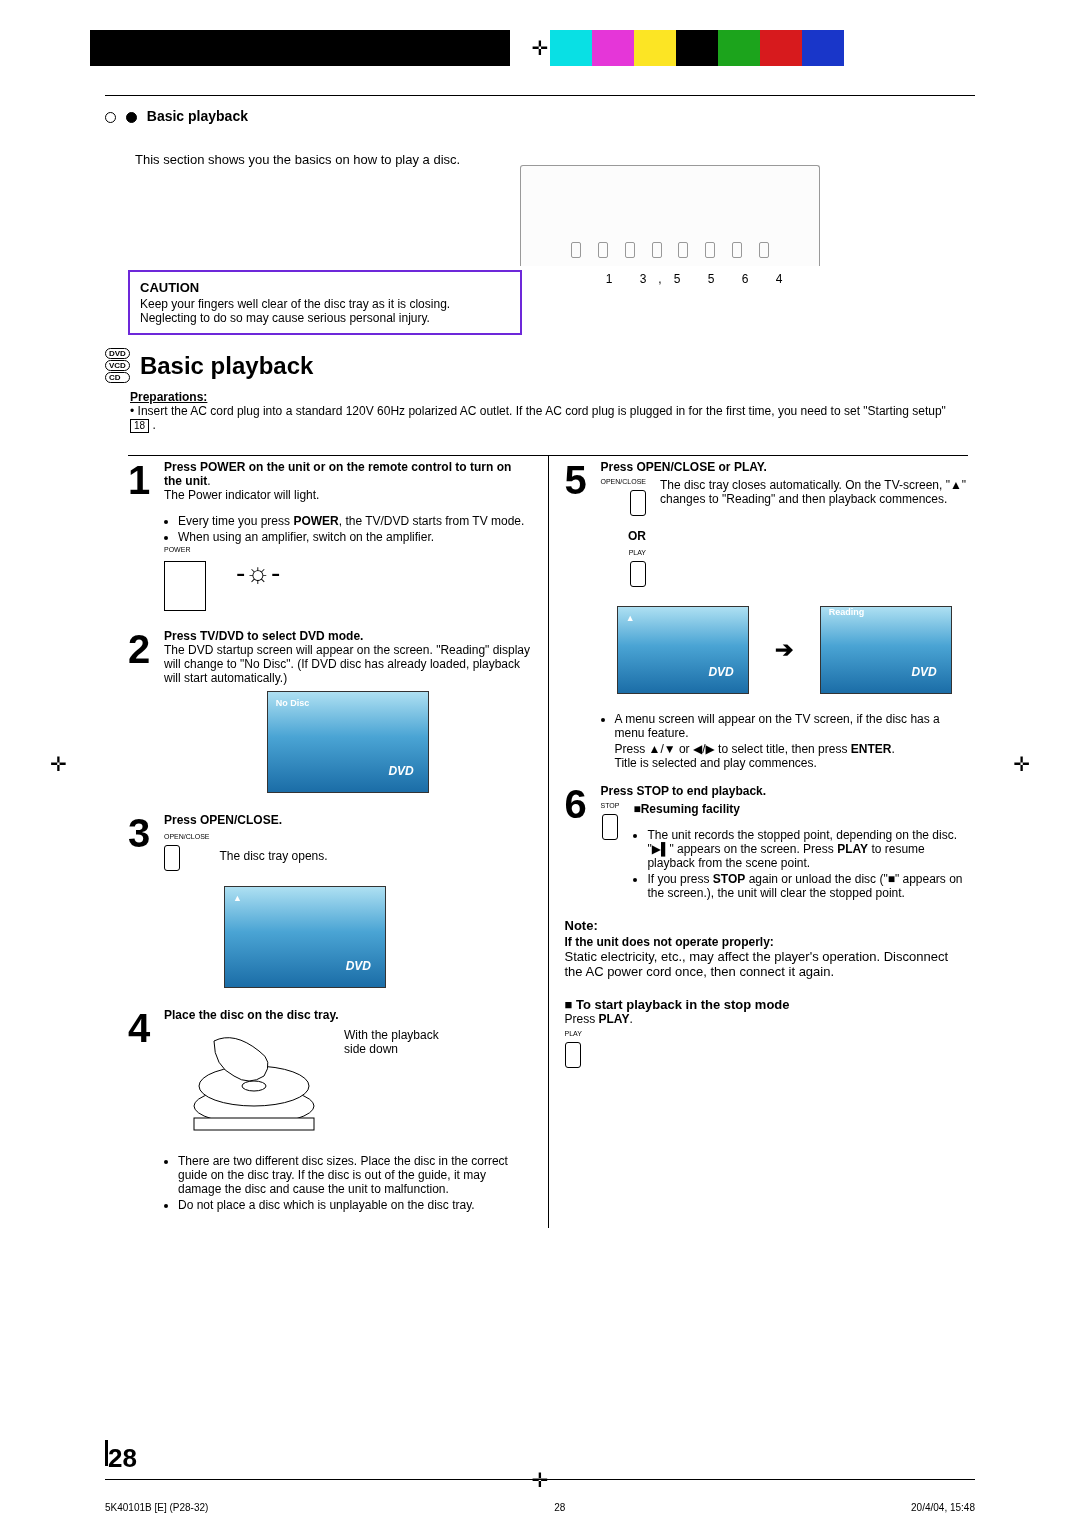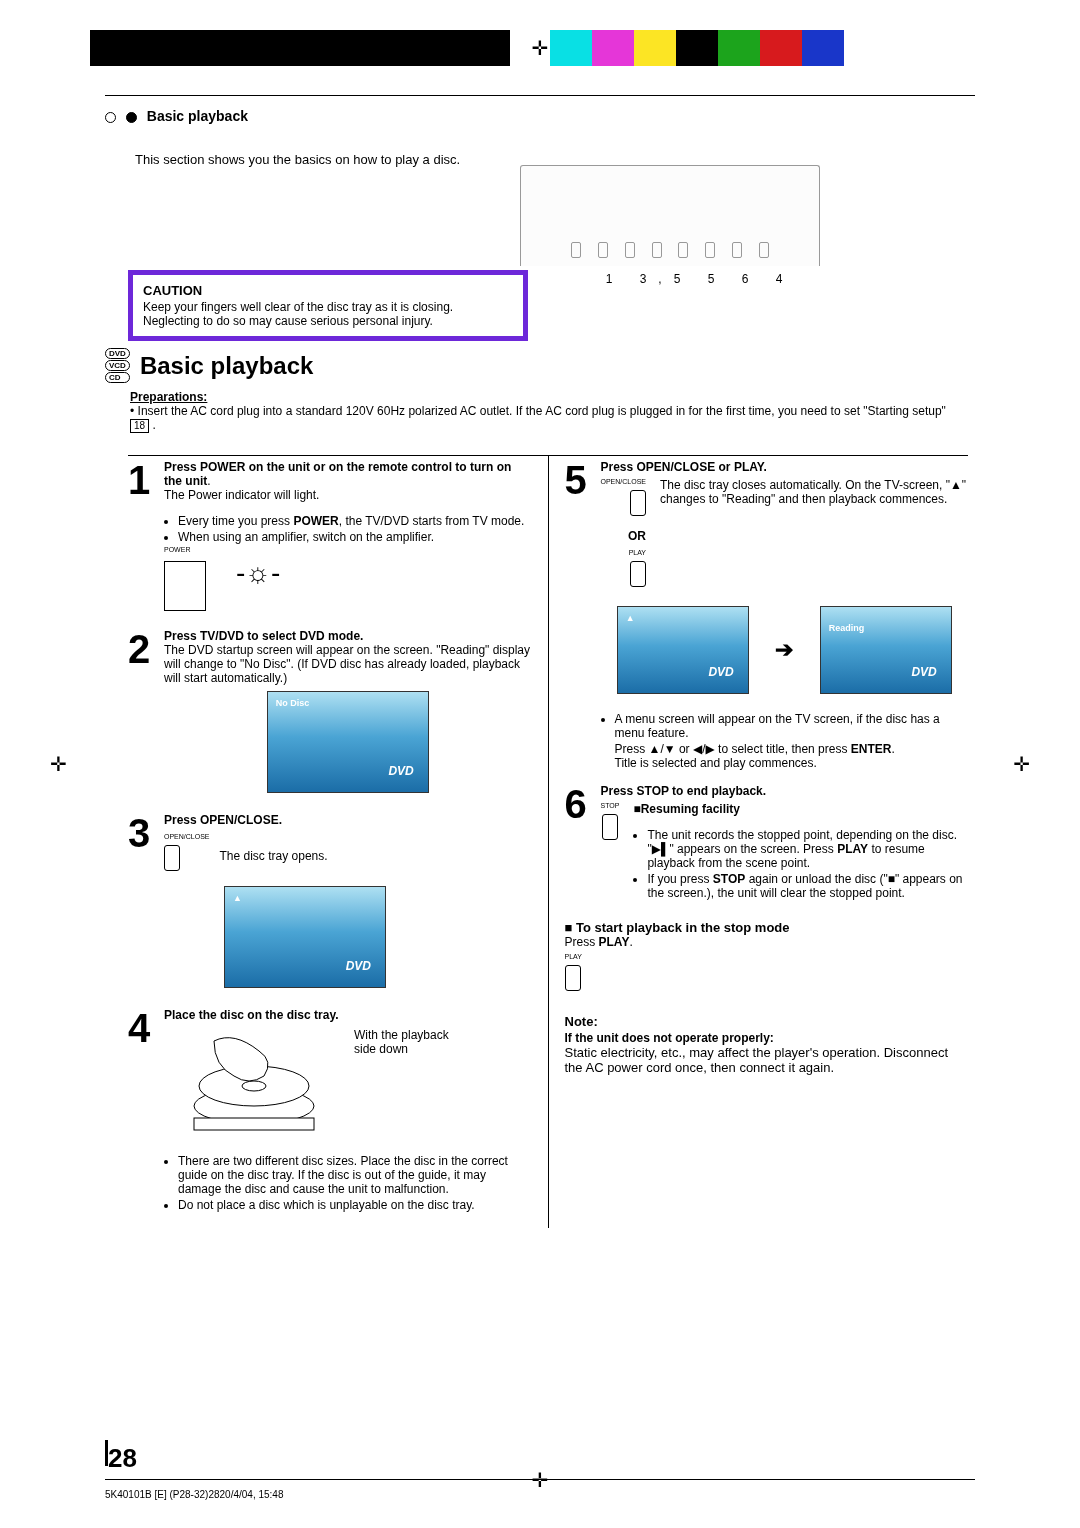--- a/index.html
+++ b/index.html
@@ -10,21 +10,21 @@
   .reg-top{top:36px;} .reg-bottom{bottom:36px;}
   .reg-left,.reg-right{position:absolute;top:50%;transform:translateY(-50%);font-size:20px;}
   .reg-left{left:50px;} .reg-right{right:50px;}
   .hairline{position:absolute;left:105px;right:105px;height:0;border-top:0.5px solid #000;top:95px;}
   .header-strip{position:absolute;top:108px;left:105px;right:105px;font-weight:bold;font-size:14px;}
   .dot{display:inline-block;border:1px solid #000;border-radius:50%;vertical-align:middle;margin-right:6px;}
   .dot-open{background:#fff;}
   .title-block{position:absolute;top:150px;left:105px;}
   .title-block h1{margin:0;font-family:"Times New Roman",serif;font-style:italic;font-weight:bold;font-size:42px;}
   .title-block p{margin:2px 0 0 30px;font-size:13px;max-width:400px;}
-  .caution-box{position:absolute;top:270px;left:128px;width:370px;border:5px solid #6d28d9;padding:8px 10px;font-size:12px;}
+  .caution-box{position:absolute;top:270px;left:128px;width:370px;border:2px solid #6d28d9;padding:8px 10px;font-size:12px;}
   .caution-box b{display:block;font-size:13px;margin-bottom:2px;}
   .device-fig{position:absolute;top:165px;left:520px;width:300px;}
   .device-body{border:1.5px solid #999;border-bottom:none;height:100px;background:#fcfcfc;position:relative;border-radius:3px 3px 0 0;}
   .device-btns{position:absolute;bottom:8px;left:50px;right:50px;display:flex;justify-content:space-between;}
   .device-btns span{width:8px;height:14px;border:1px solid #999;border-radius:2px;}
   .device-callouts{margin-top:6px;font-size:12px;text-align:center;letter-spacing:12px;padding-left:60px;}
   .section-hdr{position:absolute;top:348px;left:105px;font-size:24px;font-weight:bold;display:flex;align-items:center;gap:10px;}
   .disc-icons{display:inline-flex;flex-direction:column;gap:1px;}
   .disc-icons span{font-size:8px;border:1px solid #000;border-radius:6px;padding:0 3px;line-height:9px;font-weight:bold;}
   .prep{position:absolute;top:390px;left:130px;right:115px;font-size:12px;}
@@ -48,21 +48,21 @@
   .arrow-right{font-size:22px;font-weight:bold;}
   .pill-row{display:flex;gap:24px;align-items:flex-start;margin-top:4px;}
   .indicator-box{display:inline-block;width:40px;height:48px;border:1px solid #000;margin:4px 6px 4px 0;}
   .hand-disc{width:180px;height:110px;border:0;margin:-2px 0 6px 0;position:relative;}
   .hand-disc svg{width:100%;height:100%;}
   .note-head{font-weight:bold;font-size:13px;margin:8px 0 2px 0;}
   .to-start{font-weight:bold;font-size:13px;margin-top:18px;}
   .sq{font-family:Arial;}
   .page-num{position:absolute;bottom:54px;left:108px;font-size:26px;font-weight:bold;}
   .page-num-rule{position:absolute;bottom:62px;left:105px;height:26px;width:3px;background:#000;}
-  .footer{position:absolute;bottom:28px;left:105px;right:105px;font-size:10px;display:flex;}
+  .footer{position:absolute;bottom:15px;left:105px;right:105px;font-size:10px;display:flex;justify-content:space-between;}
   .hairline-b{position:absolute;left:105px;right:105px;height:0;border-top:0.5px solid #000;bottom:48px;}
 </style>
 </head>
 <body>
 
 <div class="page">
 
   <div class="colorbar">
     <span class="sw" style="background:#000"></span>
       <span class="sw" style="background:#000"></span>
@@ -183,21 +183,21 @@
             <span class="sm-txt" style="top:6px;left:8px;">▲</span>
             <span class="dvd-logo">DVD</span>
           </div>
         </div>
       </div>
 
       <div class="step">
         <div class="big-num">4</div>
         <div class="step-body">
           <b>Place the disc on the disc tray.</b>
-          <div style="display:flex;gap:10px;align-items:flex-start;margin-top:6px;">
+          <div style="display:flex;align-items:flex-start;margin-top:6px;">
             <div class="hand-disc">
               <svg viewBox="0 0 180 110">
                 <ellipse cx="90" cy="80" rx="60" ry="18" fill="none" stroke="#000"></ellipse>
                 <ellipse cx="90" cy="60" rx="55" ry="20" fill="#fff" stroke="#000"></ellipse>
                 <ellipse cx="90" cy="60" rx="12" ry="5" fill="#fff" stroke="#000"></ellipse>
                 <path d="M50 15 Q70 5 95 25 Q110 35 100 50 Q85 60 70 50 Q50 40 50 15 Z" fill="#fff" stroke="#000"></path>
                 <rect x="30" y="92" width="120" height="12" fill="#fff" stroke="#000"></rect>
               </svg>
             </div>
             <div style="max-width:120px;">With the playback side down</div>
@@ -226,21 +226,21 @@
             </div>
             <div style="flex:1;">The disc tray closes automatically. On the TV-screen, "▲" changes to "Reading" and then playback commences.</div>
           </div>
           <div class="side-by-side" style="justify-content:center;">
             <div class="small-screen" style="width:130px;height:86px;">
               <span class="sm-txt" style="top:6px;left:8px;">▲</span>
               <span class="dvd-logo">DVD</span>
             </div>
             <span class="arrow-right">➔</span>
             <div class="small-screen" style="width:130px;height:86px;">
-              <span class="sm-txt" style="top:16px;left:8px;">Reading</span>
+              <span class="sm-txt" style="top:0;left:8px;">Reading</span>
               <span class="dvd-logo">DVD</span>
             </div>
           </div>
           <ul>
             <li>A menu screen will appear on the TV screen, if the disc has a menu feature.</li>
           </ul>
           <div style="margin-left:14px;">
             <span>Press ▲/▼ or ◀/▶ to select title, then press</span> <b>ENTER</b>.<br>
             <span>Title is selected and play commences.</span>
           </div>
@@ -260,32 +260,32 @@
               <b class="sq">■Resuming facility</b>
               <ul>
                 <li><span>The unit records the stopped point, depending on the disc. "▶▌" appears on the screen. Press</span> <b>PLAY</b> <span>to resume playback from the scene point.</span></li>
                 <li><span>If you press</span> <b>STOP</b> <span>again or unload the disc ("■" appears on the screen.), the unit will clear the stopped point.</span></li>
               </ul>
             </div>
           </div>
         </div>
       </div>
 
+      <div style="margin-top:16px;">
+        <div class="note-head">Note:</div>
+        <b>If the unit does not operate properly:</b><br>
+        <span style="font-size:13px;">Static electricity, etc., may affect the player's operation. Disconnect the AC power cord once, then connect it again.</span>
+      </div>
+
       <div>
         <div class="to-start">■ To start playback in the stop mode</div>
         <span>Press</span> <b>PLAY</b>.<br>
         <span class="btn-label" style="margin-top:4px;">PLAY</span>
         <div class="btn-icon"></div>
       </div>
-
-      <div style="margin-top:16px;">
-        <div class="note-head">Note:</div>
-        <b>If the unit does not operate properly:</b><br>
-        <span style="font-size:13px;">Static electricity, etc., may affect the player's operation. Disconnect the AC power cord once, then connect it again.</span>
-      </div>
     </div>
   </div>
 
   <div class="page-num-rule"></div>
   <div class="page-num">28</div>
 
   <div class="hairline-b"></div>
 
   <div class="footer">
     <span>5K40101B [E] (P28-32)</span>

